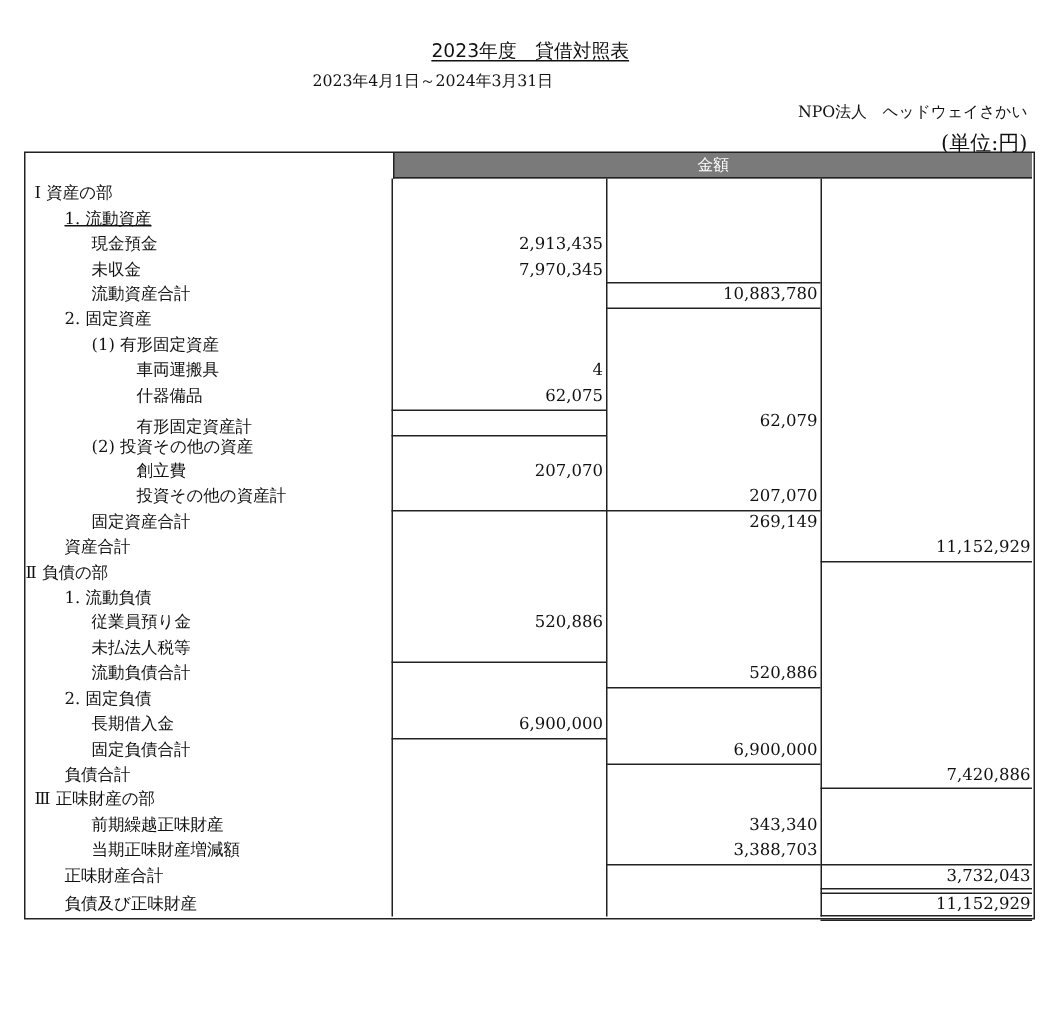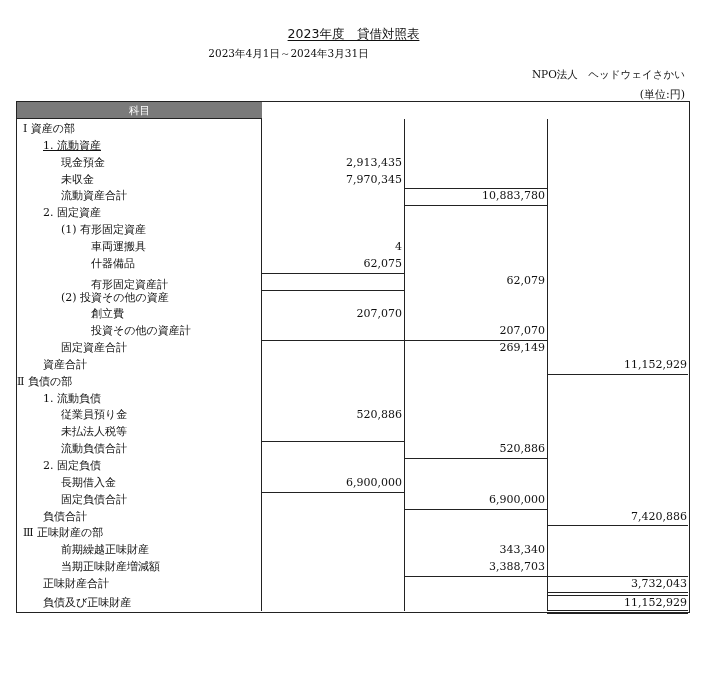--- a/index.html
+++ b/index.html
@@ -3,42 +3,42 @@
 <meta charset="utf-8">
 <style>
   html,body{margin:0;padding:0;background:#fff;}
   body{width:707px;height:678px;position:relative;overflow:hidden;
        font-family:"DejaVu Serif","Liberation Serif",serif;color:#111;font-size:11px;}
   .title{position:absolute;left:0;width:707px;top:26px;text-align:center;
          font-family:"DejaVu Sans","Liberation Sans",sans-serif;font-size:12.5px;}
   .title span{text-decoration:underline;text-underline-offset:2px;}
   .period{position:absolute;left:0;width:577px;top:47px;text-align:center;font-size:10.5px;}
   .org{position:absolute;right:22px;top:68px;font-size:10.5px;}
-  .unit{position:absolute;right:22px;top:87px;font-size:11px;}
+  .unit{position:absolute;right:22px;top:87px;font-size:14px;}
   .table{position:absolute;left:16px;top:101px;width:674px;height:512px;
          border:1.5px solid #222;box-sizing:border-box;}
   .hdr{position:absolute;top:0;height:17px;background:#7a7a7a;color:#fff;
        font-family:"DejaVu Sans","Liberation Sans",sans-serif;font-size:10.5px;
        text-align:center;line-height:17px;border-bottom:1.5px solid #222;box-sizing:border-box;}
   .vline{position:absolute;width:0;border-left:1.5px solid #222;}
   .hline{position:absolute;height:0;border-top:1.5px solid #222;}
   .dline{position:absolute;height:2px;border-top:1.2px solid #222;border-bottom:1.2px solid #222;}
   .label{position:absolute;white-space:nowrap;font-size:11px;line-height:16px;}
   .num{position:absolute;text-align:right;white-space:nowrap;font-size:11px;line-height:16px;}
 </style>
 </head>
 <body>
 
 <div class="title"><span>2023年度　貸借対照表</span></div>
 <div class="period">2023年4月1日～2024年3月31日</div>
 <div class="org">NPO法人　ヘッドウェイさかい</div>
 <div class="unit">(単位:円)</div>
 
 <div class="table">
-  <div class="hdr" style="left:0;width:245px;">科目</div>
+  <div class="hdr" style="left:245px;width:426px;border-left:1.5px solid #222;">金額</div>
   <div id="grid">
       <div class="vline" style="left: 244px; top: 17px; height: 492px;"></div>
       <div class="vline" style="left: 387px; top: 17px; height: 492px;"></div>
       <div class="vline" style="left: 530px; top: 17px; height: 492px;"></div>
       <div class="hline" style="left: 244px; width: 143px; top: 170.65px;"></div>
       <div class="hline" style="left: 244px; width: 143px; top: 187.5px;"></div>
       <div class="hline" style="left: 244px; width: 143px; top: 238.05px;"></div>
       <div class="hline" style="left: 244px; width: 143px; top: 339.15px;"></div>
       <div class="hline" style="left: 244px; width: 143px; top: 389.7px;"></div>
       <div class="hline" style="left: 387px; width: 143px; top: 86.4px;"></div>

